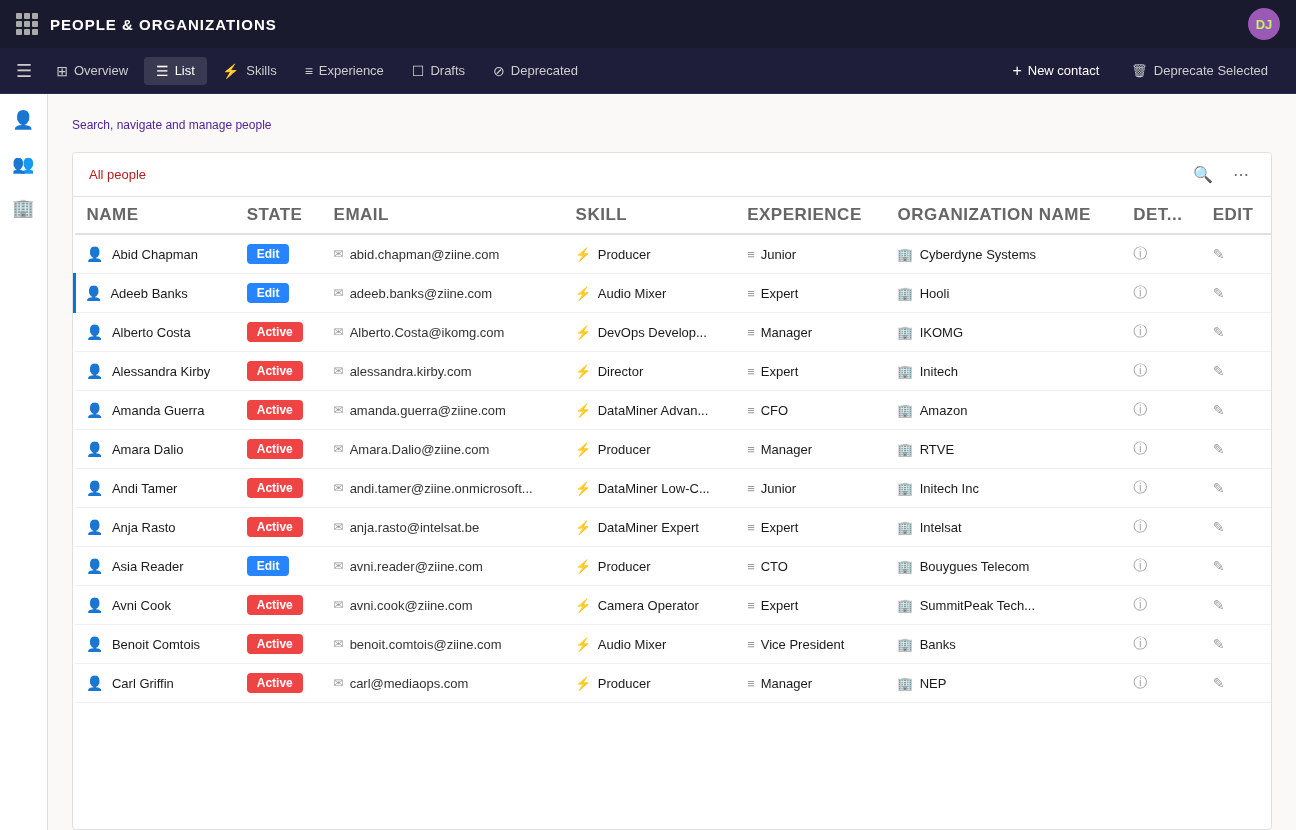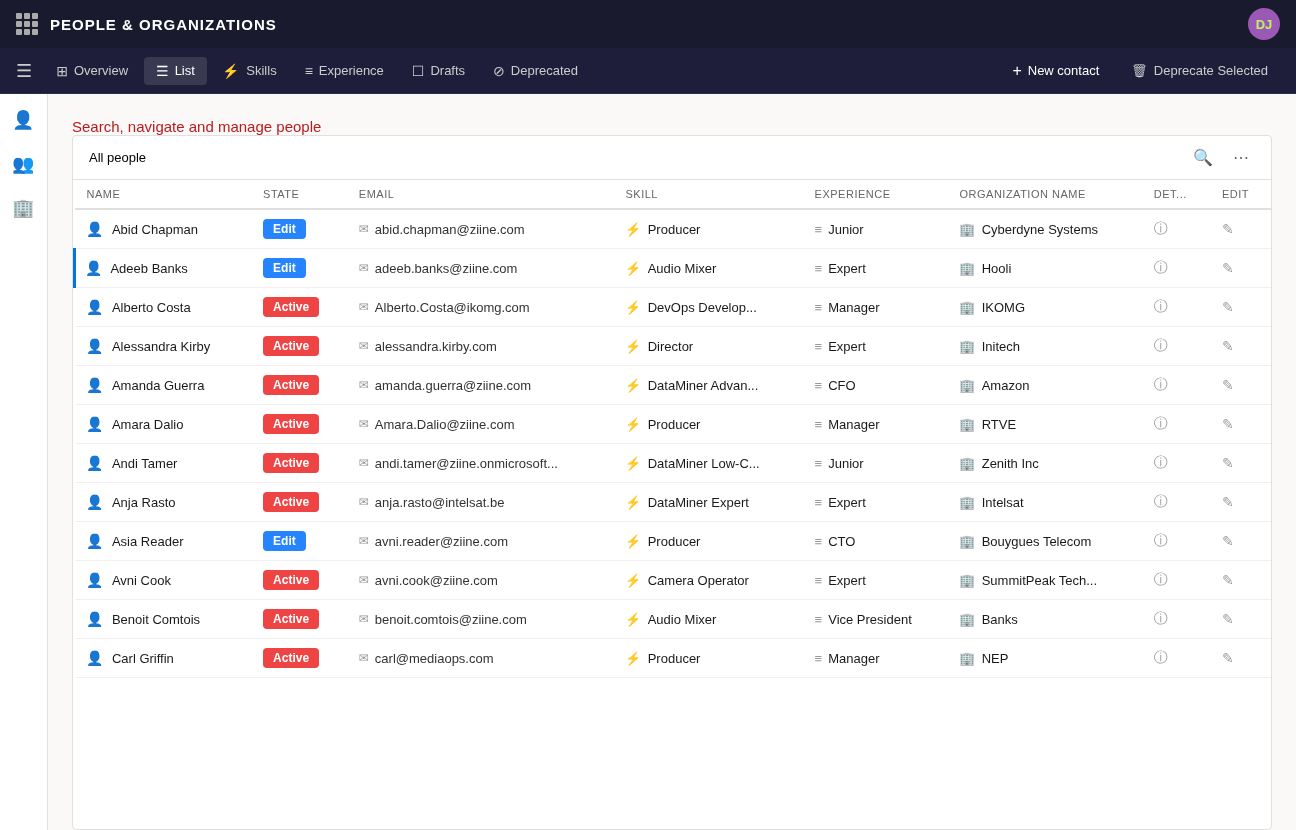--- a/index.html
+++ b/index.html
@@ -87,55 +87,55 @@
     .content {
       flex: 1;
       background: #faf9f8;
       overflow: hidden;
       display: flex;
       flex-direction: column;
       padding: 24px 24px 0 24px;
     }
 
     .page-title { font-size: 22px; font-weight: 600; color: #1a1a1a; margin-bottom: 4px; }
-    .page-subtitle { font-size: 15px; color: #b91c1c; }
+    .page-subtitle { font-size: 12px; color: #4c1d95; margin-bottom: 20px; }
 
     
     .table-card {
       background: #fff;
       border: 1px solid #e0e0e0;
       border-radius: 4px;
       flex: 1;
       overflow: hidden;
       display: flex;
       flex-direction: column;
     }
 
     .table-toolbar {
       display: flex;
       align-items: center;
       padding: 10px 16px;
       border-bottom: 1px solid #e0e0e0;
     }
-    .table-title { font-size: 13px; color: #000000; font-weight: 500; }
+    .table-title { font-size: 13px; color: #b91c1c; font-weight: 500; }
     .table-toolbar-actions { margin-left: auto; display: flex; gap: 8px; }
     .toolbar-icon-btn {
       background: none; border: none; cursor: pointer;
       color: #666; font-size: 16px; padding: 2px 6px; border-radius: 3px;
     }
 
     
     .table-wrapper { overflow-y: auto; flex: 1; }
     table { width: 100%; border-collapse: collapse; }
     thead tr { border-bottom: 2px solid #e0e0e0; }
     thead th {
       text-align: left;
       padding: 8px 12px;
-      font-size: 11px;
-      font-weight: 400;
+      font-size: 17px;
+      font-weight: 700;
       color: #666;
       letter-spacing: 0.5px;
       white-space: nowrap;
     }
     tbody tr {
       border-bottom: 1px solid #f0f0f0;
       cursor: default;
     }
     tbody td {
       padding: 9px 12px;
@@ -541,21 +541,21 @@
     </td>
     <td>
       <div class="exp-cell">
         <span class="exp-icon">≡</span>
         <span>Junior</span>
       </div>
     </td>
     <td>
       <div class="org-cell">
         <span class="org-icon">🏢</span>
-        <span>Zenith Inc</span>
+        <span>Initech Inc</span>
       </div>
     </td>
     <td>
       <span class="action-icon">ⓘ</span>
     </td>
     <td>
       <span class="action-icon">✎</span>
     </td>
   </tr>
               <tr>

